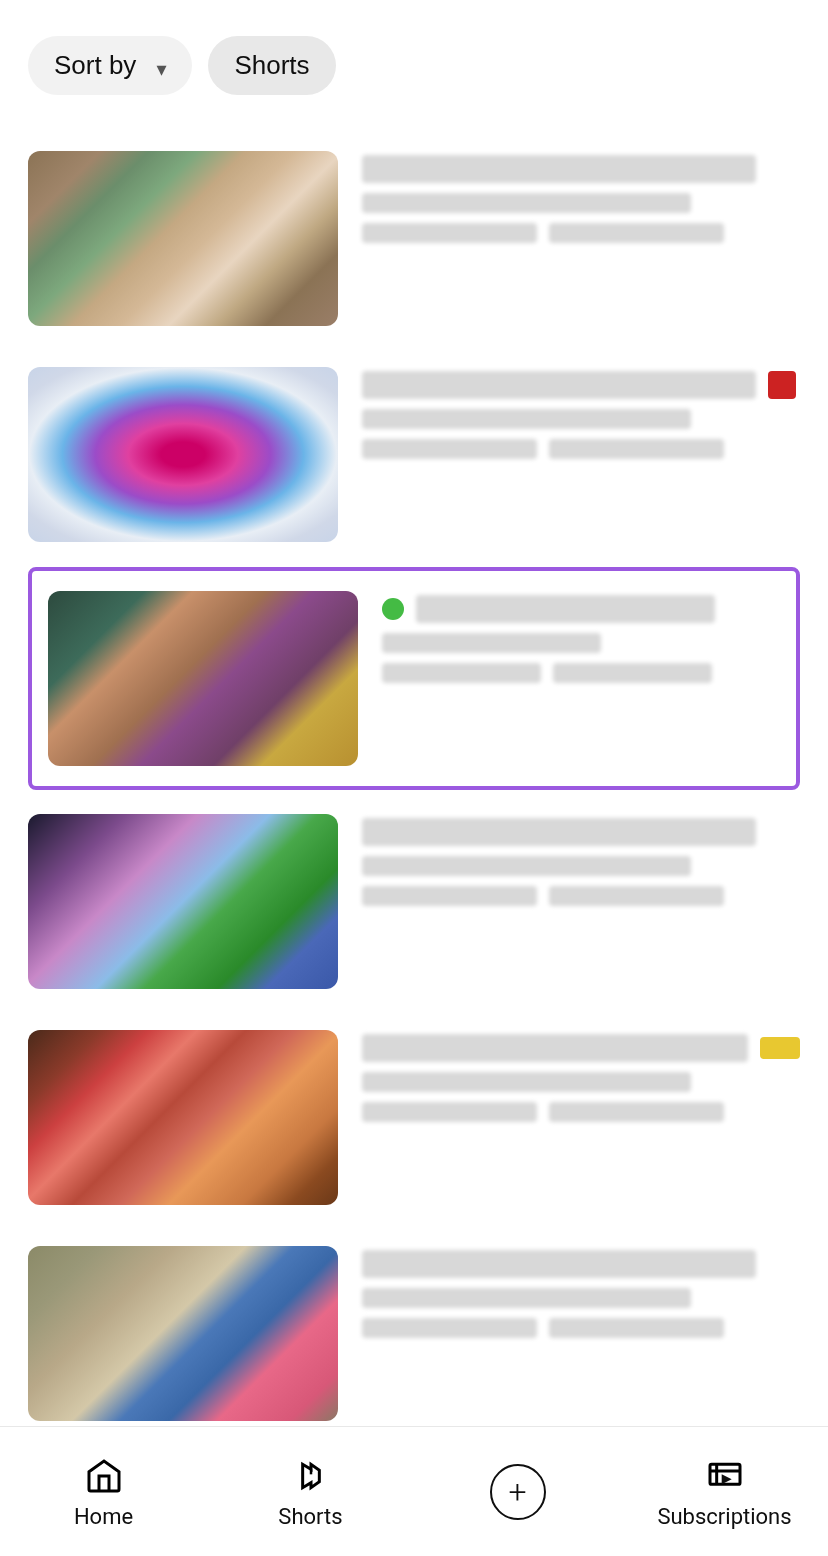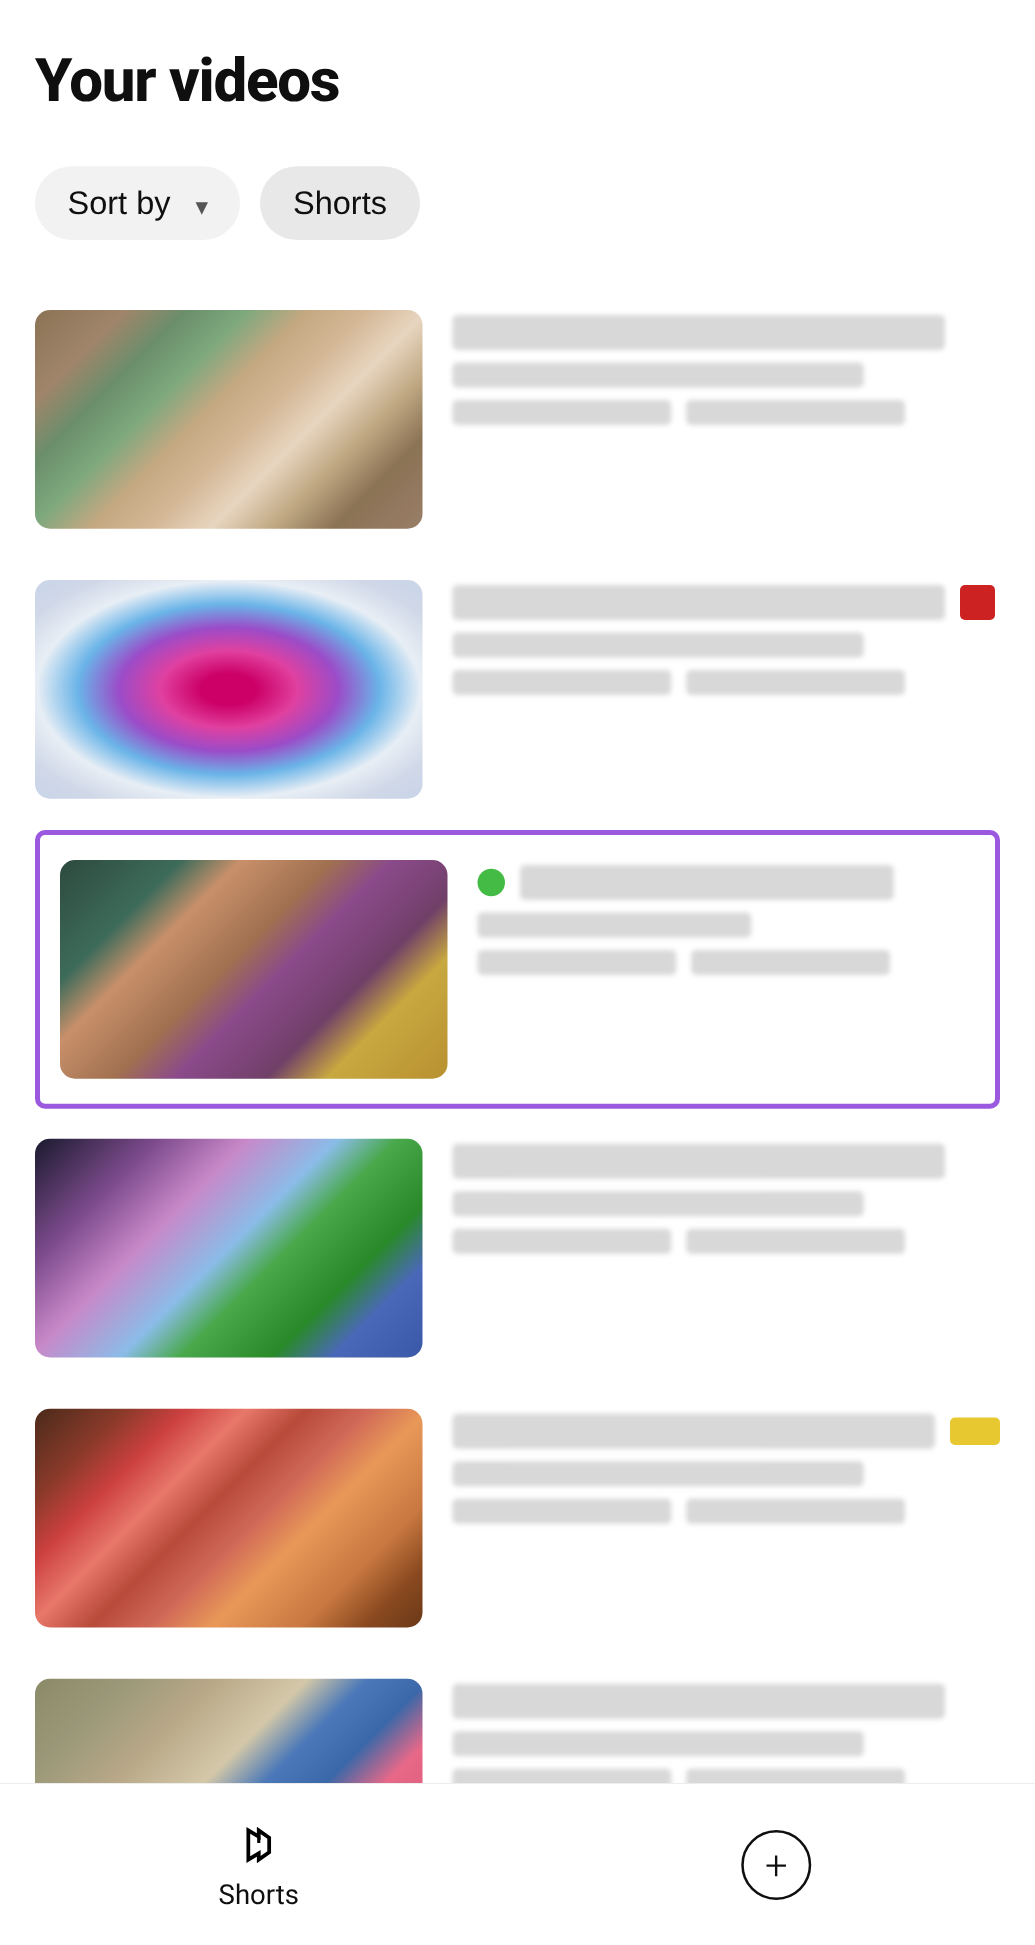--- a/index.html
+++ b/index.html
@@ -253,21 +253,20 @@
     
     svg {
       fill: none;
       stroke: currentColor;
     }
   </style>
 </head>
 <body>
 
 <div class="page-content">
-  <h1 class="page-title">Your videos</h1>
 
   <div class="filter-bar">
     <button class="filter-chip">
       <span>Sort by</span>
       <span class="chevron">▾</span>
     </button>
     <button class="filter-chip active">
       <span>Shorts</span>
     </button>
   </div>
@@ -371,32 +370,52 @@
           </div>
         </div>
       </div>
     </div>
 
   </div>
 </div>
 
 <nav class="bottom-nav">
 
+  <div class="nav-item">
+    <div class="nav-icon">
+      <svg width="40" height="40" viewBox="0 0 24 24" stroke="#0f0f0f" stroke-width="1.8">
+        <path d="M3 9.5L12 3l9 6.5V20a1 1 0 01-1 1H4a1 1 0 01-1-1V9.5z"></path>
+        <path d="M9 21V12h6v9"></path>
+      </svg>
+    </div>
+    <span class="nav-label">Home</span>
+  </div>
 
   <div class="nav-item">
     <div class="nav-icon">
       <svg width="40" height="40" viewBox="0 0 24 24" stroke="#0f0f0f" stroke-width="1.8">
         <path d="M17 8.5l-5-3.5v3L7 5v14l5-3V19l5-3.5V8.5z"></path>
         <path d="M12 8v3" stroke-width="1.5"></path>
       </svg>
     </div>
     <span class="nav-label">Shorts</span>
   </div>
 
   <div class="nav-item">
     <div class="nav-create">
       <span style="font-size:32px;line-height:1;font-weight:300;color:#0f0f0f;">+</span>
     </div>
   </div>
 
+  <div class="nav-item">
+    <div class="nav-icon">
+      <svg width="40" height="40" viewBox="0 0 24 24" stroke="#0f0f0f" stroke-width="1.8">
+        <rect x="3" y="5" width="18" height="12" rx="1"></rect>
+        <line x1="3" y1="9" x2="21" y2="9"></line>
+        <line x1="7" y1="5" x2="7" y2="17"></line>
+        <polygon points="10,11 16,14 10,17" fill="#0f0f0f" stroke="none"></polygon>
+      </svg>
+    </div>
+    <span class="nav-label">Subscriptions</span>
+  </div>
 
 
 </nav>
 
 </body></html>

